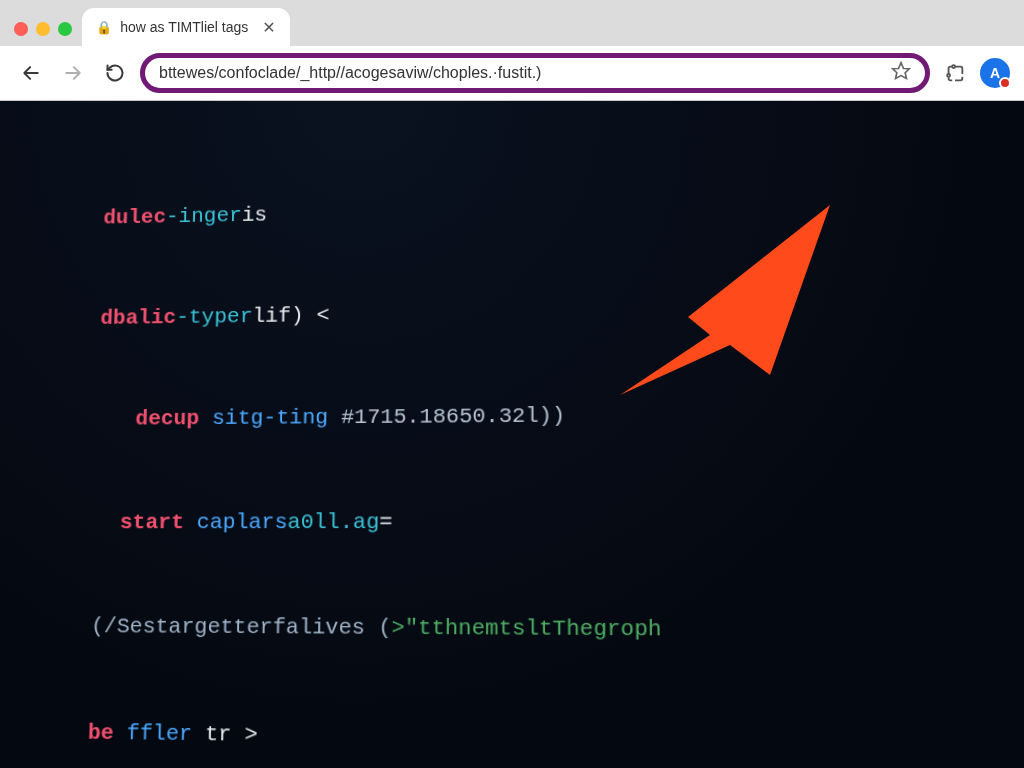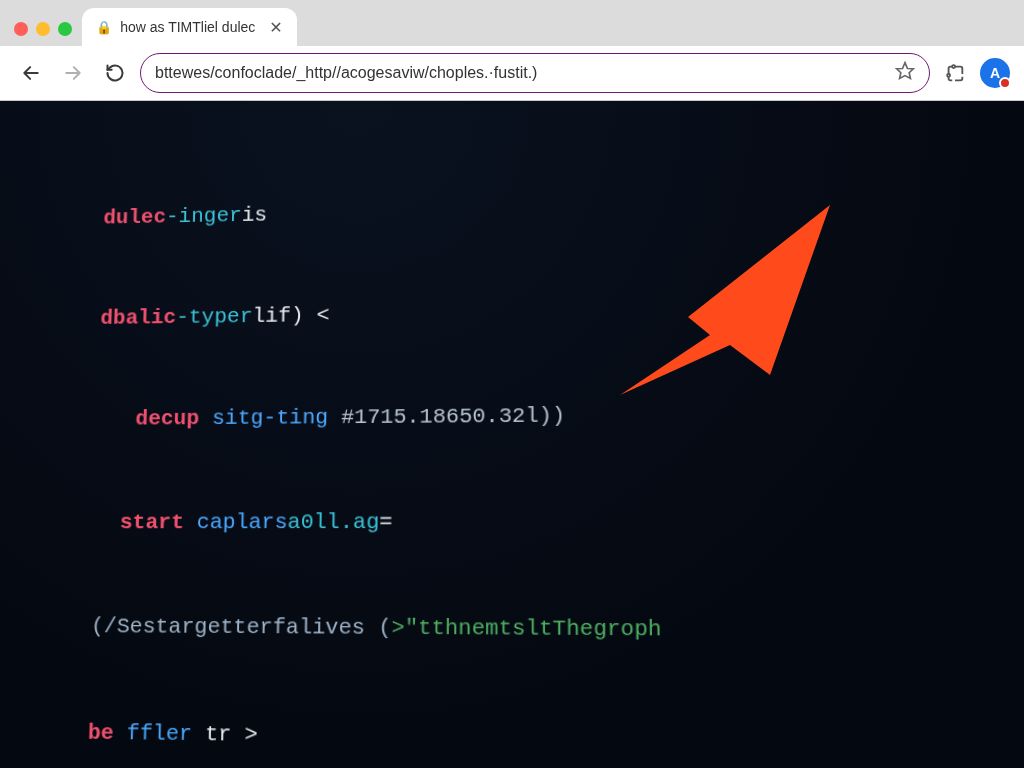--- a/index.html
+++ b/index.html
@@ -69,21 +69,21 @@
     color: #3a3a3a;
     cursor: pointer;
   }
   .nav-btn.disabled { color: #b0b0b0; }
   .nav-btn svg { width: 20px; height: 20px; }
 
   .addr {
     flex: 1;
     display: flex;
     align-items: center;
-    border: 1px solid #701a75;
+    border: 5px solid #701a75;
     border-radius: 22px;
     height: 40px;
     padding: 0 14px;
     background: #fff;
   }
   .addr input {
     flex: 1;
     border: none;
     outline: none;
     font-size: 16px;
@@ -155,21 +155,21 @@
 
 <div class="chrome">
   <div class="tab-strip">
     <div class="window-controls">
       <div class="wc-dot wc-red"></div>
       <div class="wc-dot wc-yel"></div>
       <div class="wc-dot wc-grn"></div>
     </div>
     <div class="tab">
       <span class="lock">🔒</span>
-      <span class="title">how as TIMTliel dulec</span>
+      <span class="title">how as TIMTliel tags</span>
       <span class="close">✕</span>
     </div>
   </div>
 
   <div class="toolbar">
     <div class="nav-btn" title="Back">
       <svg viewBox="0 0 24 24" fill="none" stroke="currentColor" stroke-width="2.4" stroke-linecap="round" stroke-linejoin="round">
           <line x1="20" y1="12" x2="5" y2="12"></line>
           <polyline points="11 5 4 12 11 19"></polyline>
         </svg>

